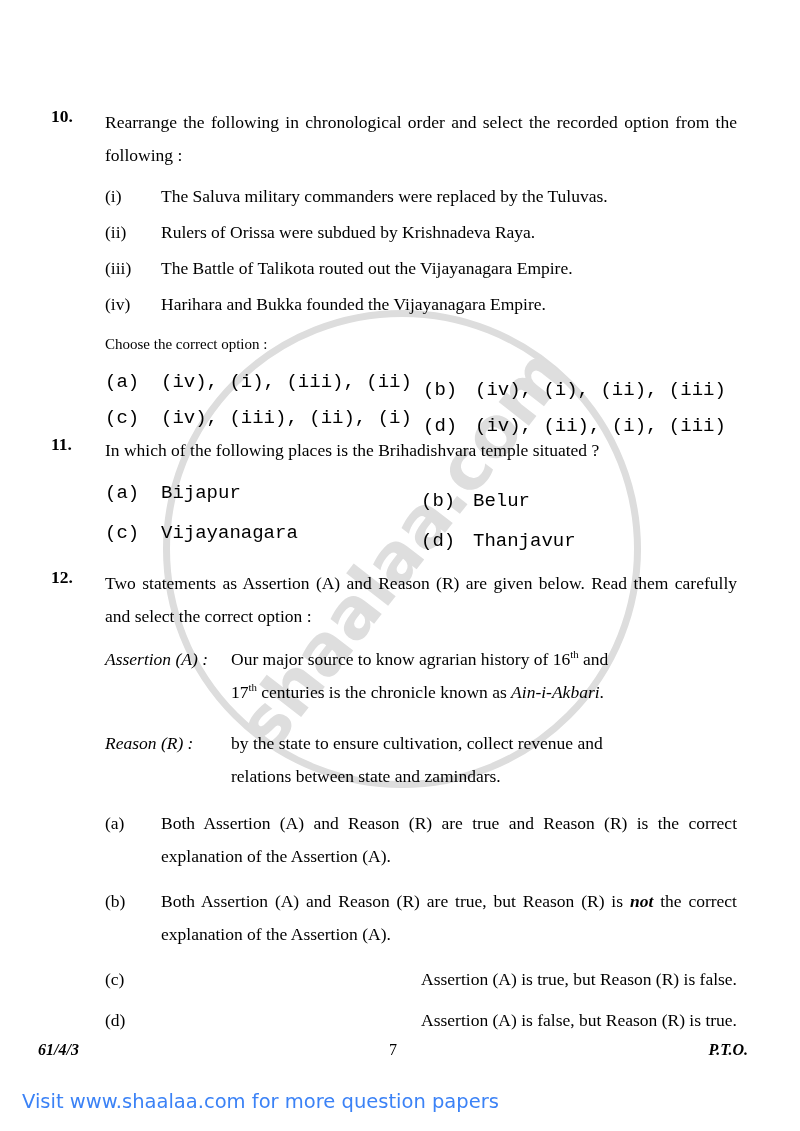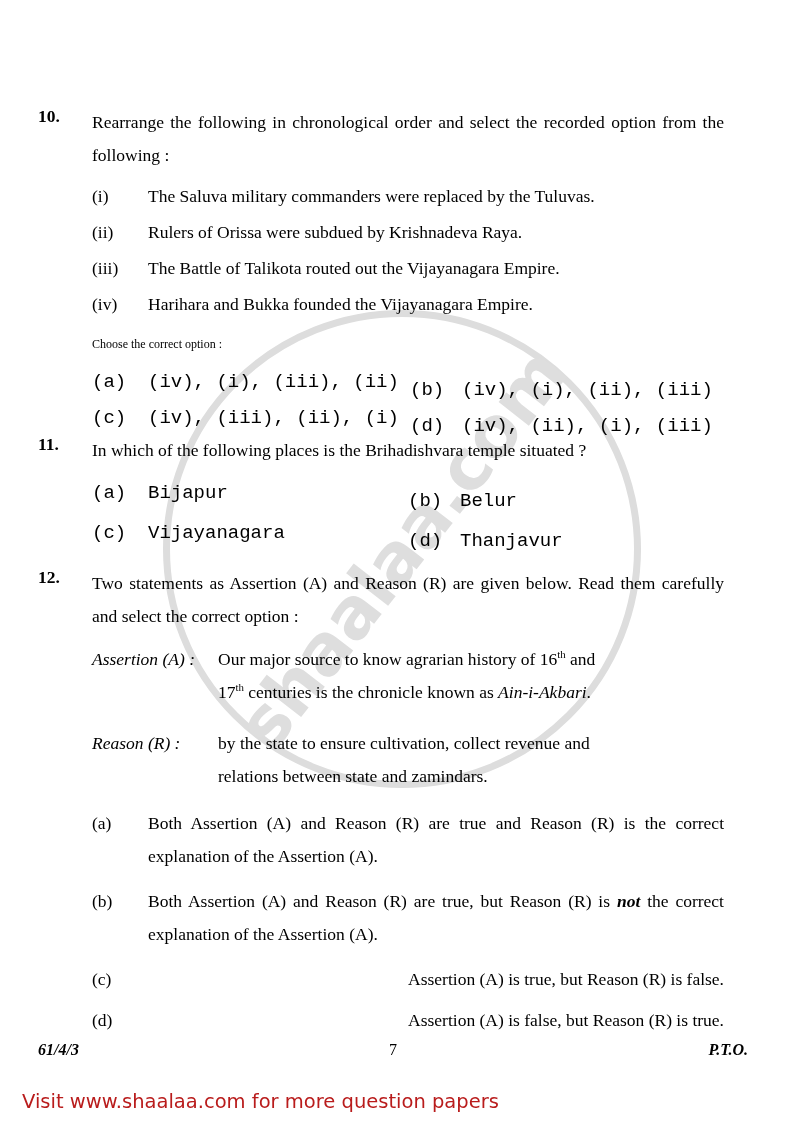--- a/index.html
+++ b/index.html
@@ -43,21 +43,21 @@
     font-size: 70px;
     font-weight: 700;
     color: #dedede;
     white-space: nowrap;
     letter-spacing: -1px;
   }
 
   
   #page {
     position: absolute;
-    left: 0; top: 0;
+    left: 13px; top: 0;
     width: 700px;
     height: 1131px;
     z-index: 2;
   }
 
   .question {
     position: absolute;
     left: 38px;
     width: 686px;
   }
@@ -93,21 +93,21 @@
     top: 0;
     width: 56px;
   }
   .roman-item .rtext {
     display: block;
     margin-left: 56px;
   }
 
   .choose-line {
     margin-left: 54px;
-    font-size: 12px;
+    font-size: 15px;
     line-height: 36px;
     margin-top: 4px;
   }
 
   
   .opt-grid {
     position: relative;
     margin-left: 54px;
     margin-top: 2px;
   }
@@ -218,21 +218,21 @@
     font-weight: bold;
     font-style: italic;
   }
 
   #banner {
     position: absolute;
     left: 22px;
     top: 1090px;
     font-family: "DejaVu Sans", sans-serif;
     font-size: 19.5px;
-    color: #b91c1c;
+    color: #3b82f6;
     z-index: 2;
     white-space: nowrap;
   }
 </style>
 </head>
 <body>
 
 <div id="watermark">
   <div class="wm-circle"></div>
   <div class="wm-text">shaalaa.com</div>

